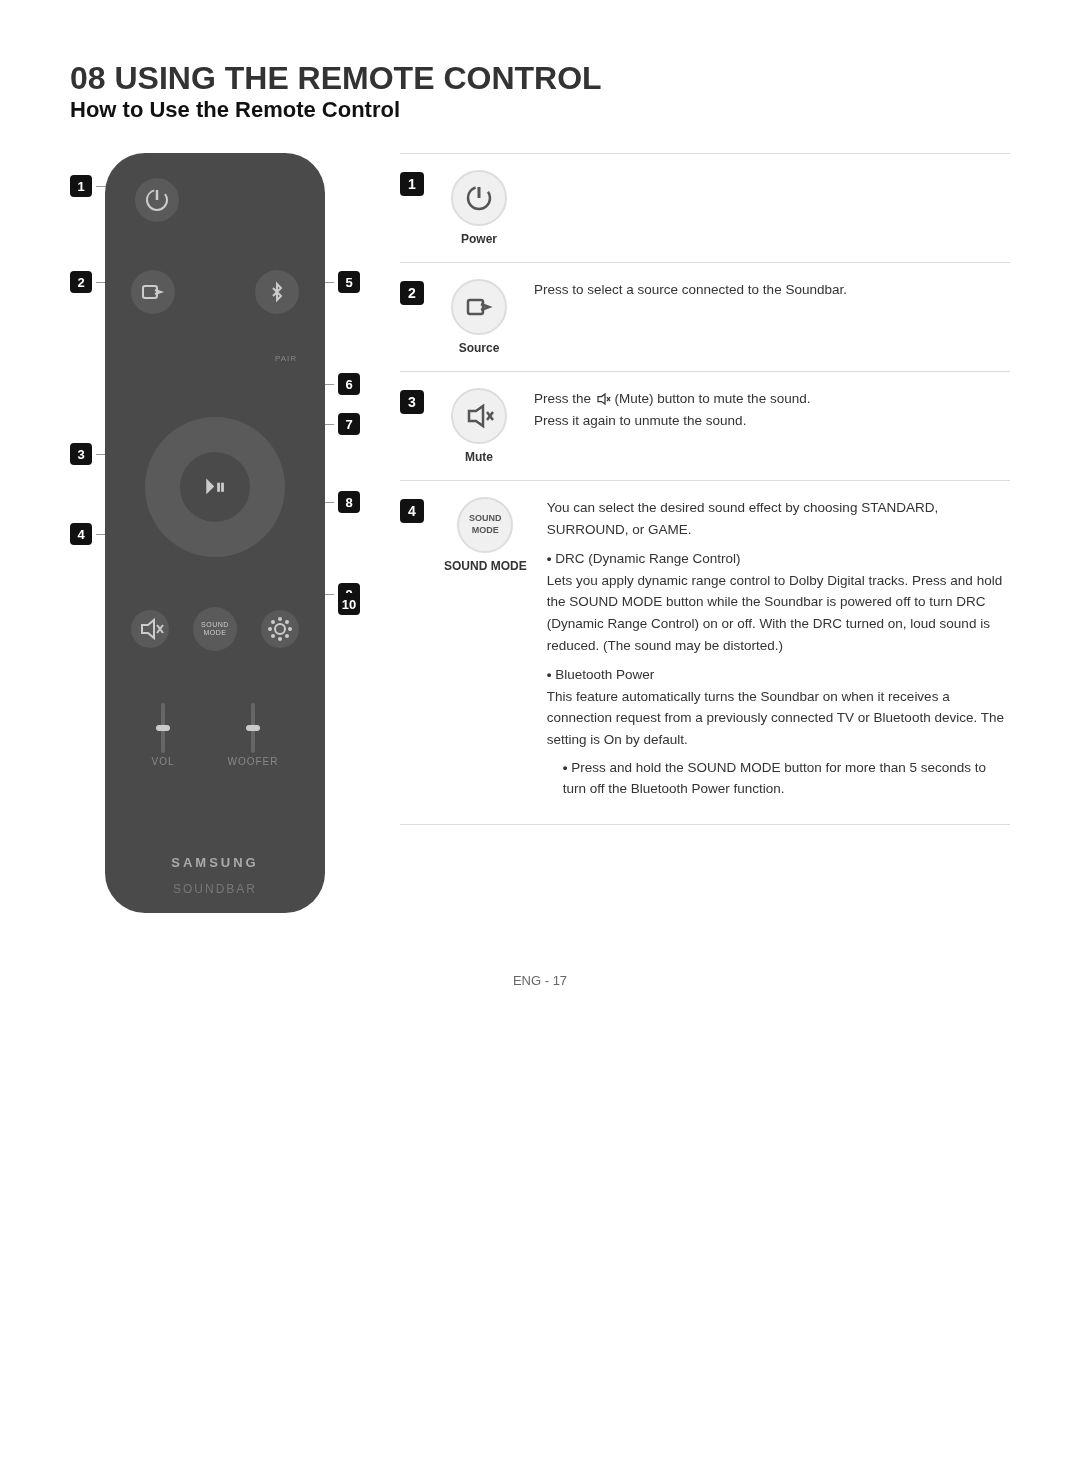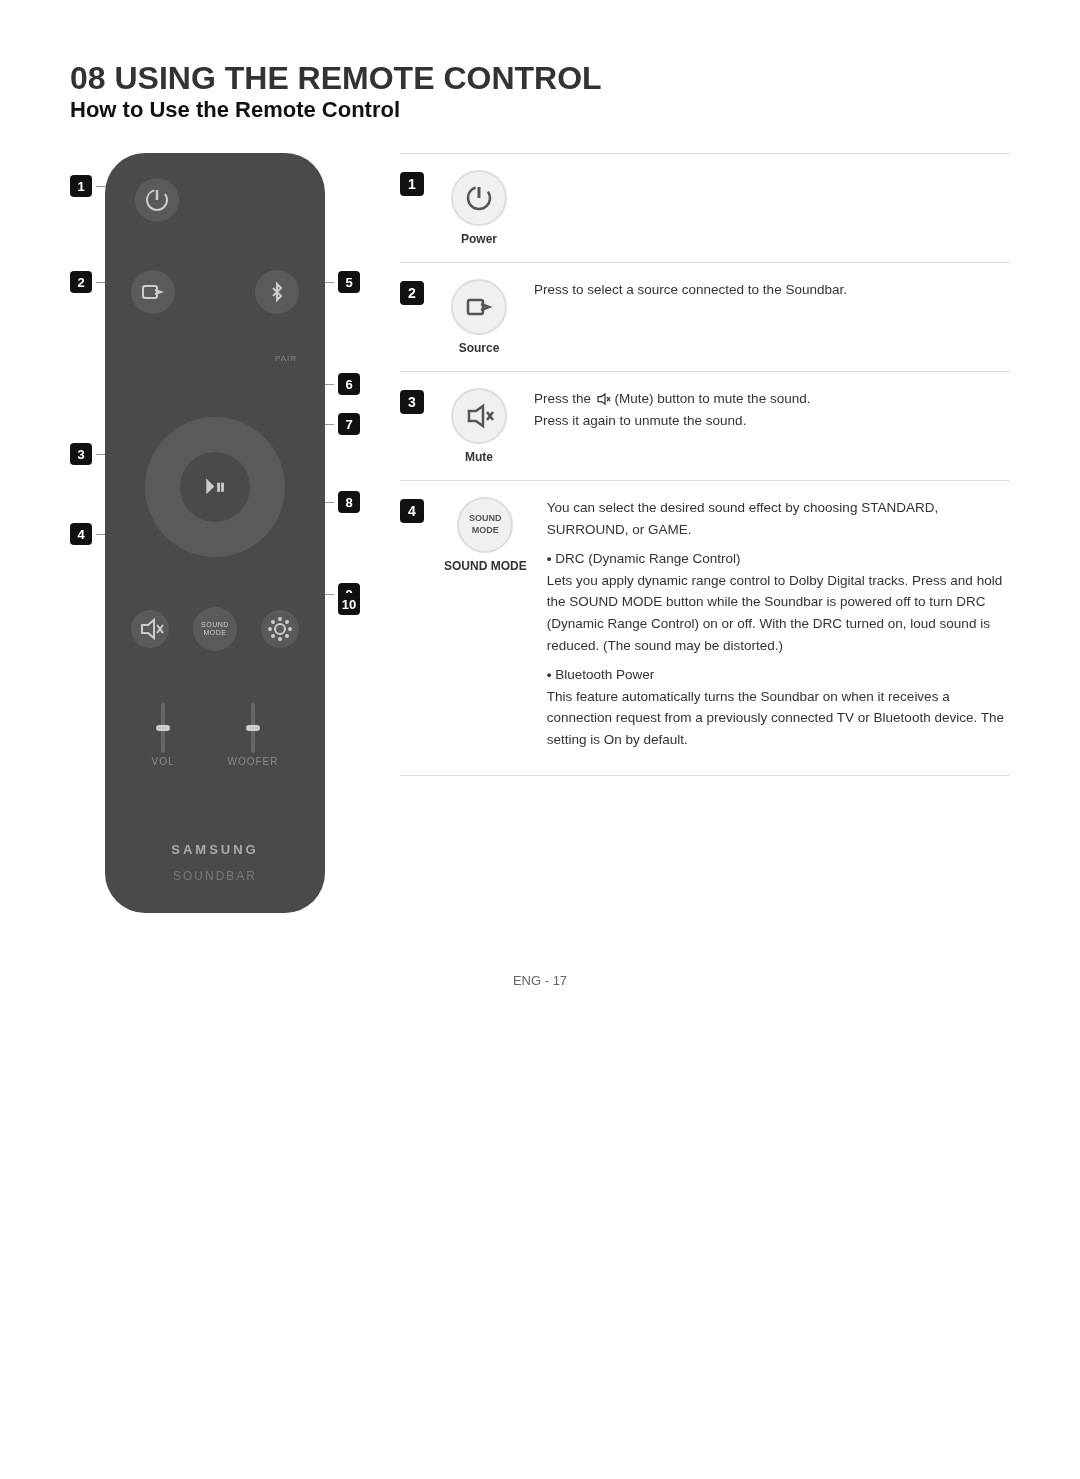--- a/index.html
+++ b/index.html
@@ -34,21 +34,21 @@
       margin: 0 auto;
       position: relative;
       padding: 25px 20px 30px;
       display: flex;
       flex-direction: column;
       align-items: center;
     }
 
     .remote-label-row {
       position: absolute;
-      bottom: 30px;
+      bottom: 17px;
       width: 100%;
       text-align: center;
     }
 
     .rmt-btn {
       background: #5a5a5a;
       border-radius: 50%;
       display: flex;
       align-items: center;
       justify-content: center;
@@ -514,20 +514,23 @@
       <div class="ref-desc-col">
         You can select the desired sound effect by choosing <b>STANDARD</b>, <b>SURROUND</b>, or <b>GAME</b>.
         <ul style="margin-top:8px;">
           <li>
             <b>DRC (Dynamic Range Control)</b><br>
             Lets you apply dynamic range control to Dolby Digital tracks. Press and hold the <b>SOUND MODE</b> button while the Soundbar is powered off to turn DRC (Dynamic Range Control) on or off. With the DRC turned on, loud sound is reduced. (The sound may be distorted.)
           </li>
           <li>
             <b>Bluetooth Power</b><br>
             This feature automatically turns the Soundbar on when it receives a connection request from a previously connected TV or Bluetooth device. The setting is On by default.
+            <ul class="sub-list" style="margin-top:6px;">
+              <li>Press and hold the <b>SOUND MODE</b> button for more than 5 seconds to turn off the Bluetooth Power function.</li>
+            </ul>
           </li>
         </ul>
       </div>
     </div>
 
   </div>
 </div>
 
 <div class="page-footer">
   <span>ENG - 17</span>

